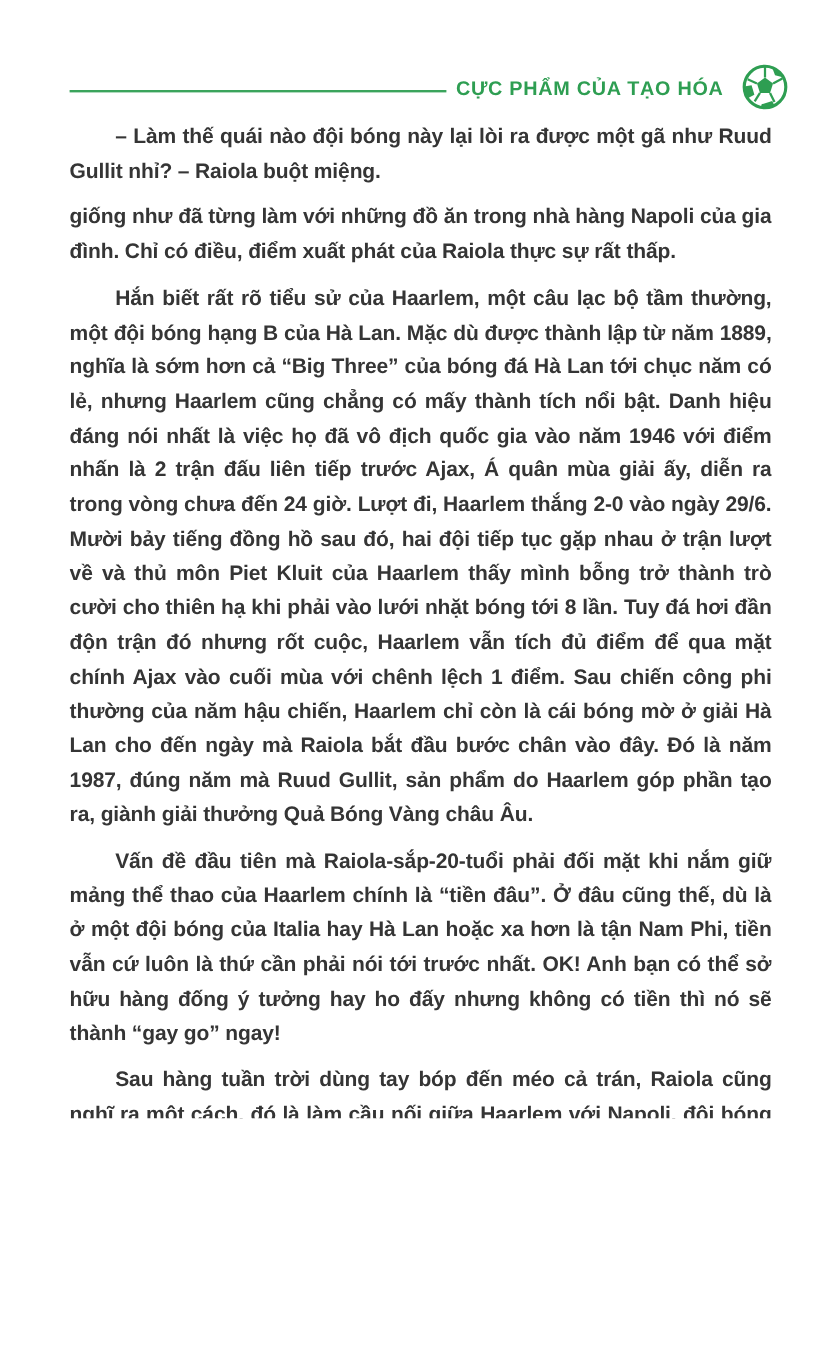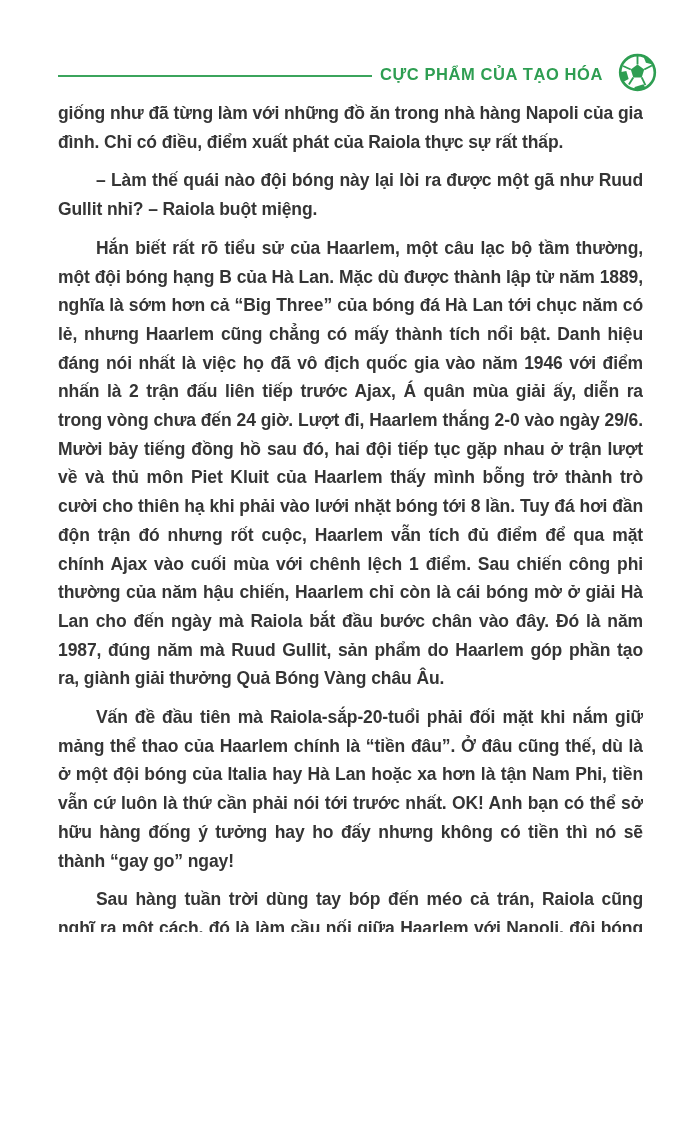--- a/index.html
+++ b/index.html
@@ -84,22 +84,22 @@
           <path d="M29.2 18.8 L37.5 14.5"></path>
           <path d="M26.5 27.3 L30.5 35.5"></path>
           <path d="M17.5 27.3 L12.8 34.8"></path>
           <path d="M14.8 18.8 L6.5 15"></path>
         </g>
       </svg>
     </div>
   </div>
 
   <div class="textblock">
+    <p class="para indented">– Làm thế quái nào đội bóng này lại lòi ra được một gã như Ruud Gullit nhỉ? – Raiola buột miệng.</p>
     <p class="para">giống như đã từng làm với những đồ ăn trong nhà hàng Napoli của gia đình. Chỉ có điều, điểm xuất phát của Raiola thực sự rất thấp.</p>
-    <p class="para indented">– Làm thế quái nào đội bóng này lại lòi ra được một gã như Ruud Gullit nhỉ? – Raiola buột miệng.</p>
     <p class="para indented">Hắn biết rất rõ tiểu sử của Haarlem, một câu lạc bộ tầm thường, một đội bóng hạng B của Hà Lan. Mặc dù được thành lập từ năm 1889, nghĩa là sớm hơn cả “Big Three” của bóng đá Hà Lan tới chục năm có lẻ, nhưng Haarlem cũng chẳng có mấy thành tích nổi bật. Danh hiệu đáng nói nhất là việc họ đã vô địch quốc gia vào năm 1946 với điểm nhấn là 2 trận đấu liên tiếp trước Ajax, Á quân mùa giải ấy, diễn ra trong vòng chưa đến 24 giờ. Lượt đi, Haarlem thắng 2-0 vào ngày 29/6. Mười bảy tiếng đồng hồ sau đó, hai đội tiếp tục gặp nhau ở trận lượt về và thủ môn Piet Kluit của Haarlem thấy mình bỗng trở thành trò cười cho thiên hạ khi phải vào lưới nhặt bóng tới 8 lần. Tuy đá hơi đần độn trận đó nhưng rốt cuộc, Haarlem vẫn tích đủ điểm để qua mặt chính Ajax vào cuối mùa với chênh lệch 1 điểm. Sau chiến công phi thường của năm hậu chiến, Haarlem chỉ còn là cái bóng mờ ở giải Hà Lan cho đến ngày mà Raiola bắt đầu bước chân vào đây. Đó là năm 1987, đúng năm mà Ruud Gullit, sản phẩm do Haarlem góp phần tạo ra, giành giải thưởng Quả Bóng Vàng châu Âu.</p>
     <p class="para indented">Vấn đề đầu tiên mà Raiola-sắp-20-tuổi phải đối mặt khi nắm giữ mảng thể thao của Haarlem chính là “tiền đâu”. Ở đâu cũng thế, dù là ở một đội bóng của Italia hay Hà Lan hoặc xa hơn là tận Nam Phi, tiền vẫn cứ luôn là thứ cần phải nói tới trước nhất. OK! Anh bạn có thể sở hữu hàng đống ý tưởng hay ho đấy nhưng không có tiền thì nó sẽ thành “gay go” ngay!</p>
     <p class="para indented">Sau hàng tuần trời dùng tay bóp đến méo cả trán, Raiola cũng nghĩ ra một cách, đó là làm cầu nối giữa Haarlem với Napoli, đội bóng của quê hương hắn và cũng là đội bóng mà hắn vô cùng hâm mộ. Napoli lúc này vừa giành Scudetto đầu tiên và đang sở hữu cầu thủ mà Raiola cho rằng là người mạnh nhất trong lịch sử bóng đá, tức Diego Armando Maradona. Quan trọng hơn, I Partenopei (biệt danh của Napoli) có tiền, rất nhiều tiền. Nếu Napoli và Haarlem liên kết với nhau, đội bóng nhỏ bé của Hà Lan sẽ là cầu nối mang những tài năng</p>
   </div>
 
   <div class="page-number">27</div>
 
   <div class="watermark">
     <div class="wm-logo">
       <svg width="56" height="64" viewBox="0 0 60 68" aria-hidden="true">

